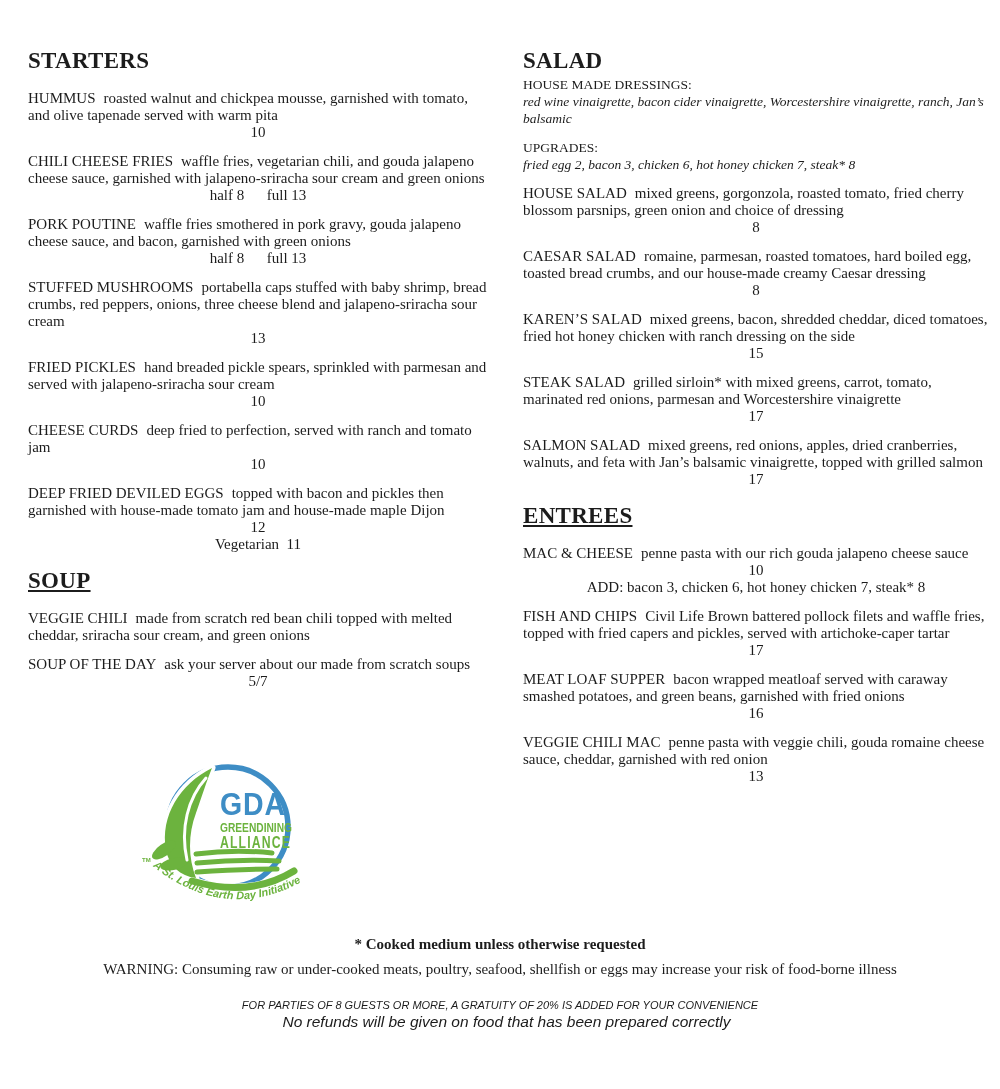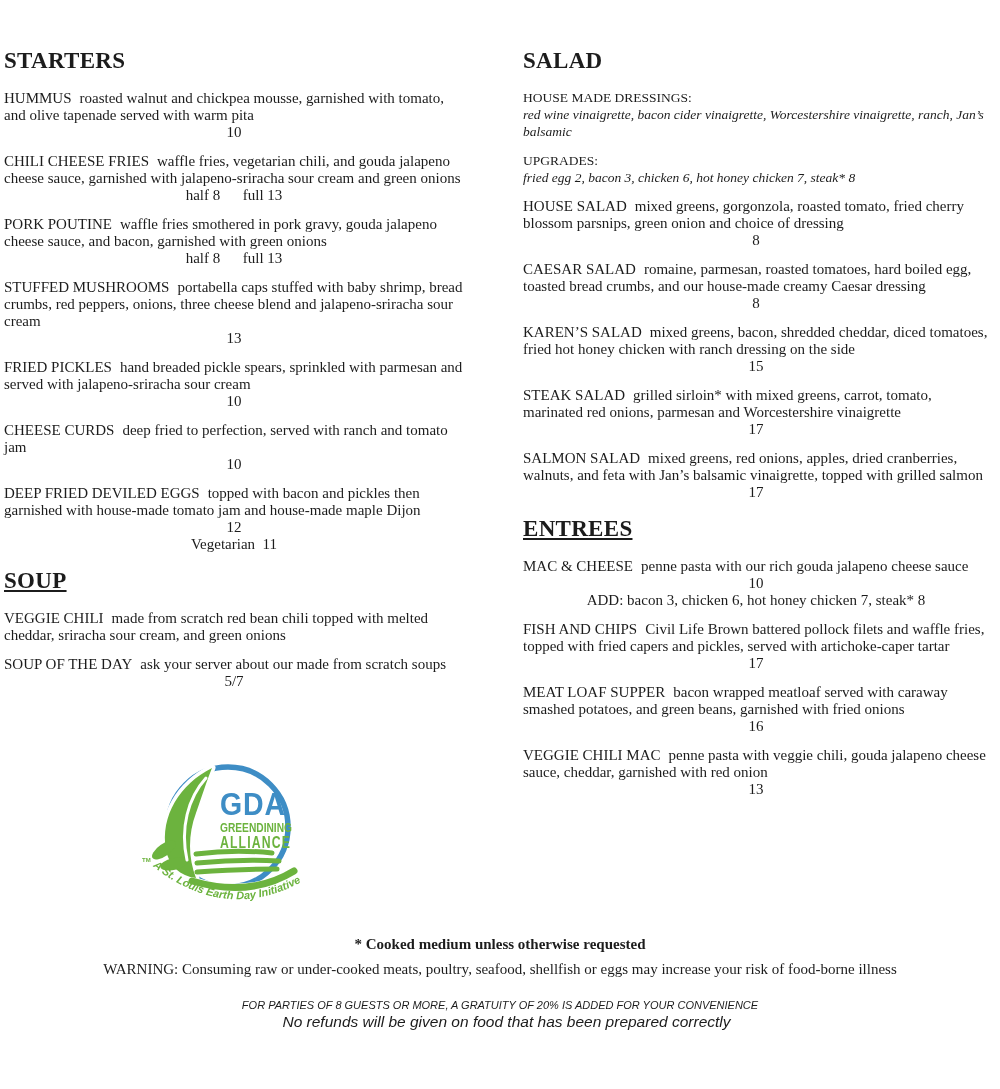--- a/index.html
+++ b/index.html
@@ -1,23 +1,23 @@
 <!DOCTYPE html>
 <html><head>
 <meta charset="utf-8">
 <style>
   html,body{margin:0;padding:0;background:#fff;}
   .page{position:relative;width:1000px;height:1089px;background:#fff;overflow:hidden;
         font-family:"Liberation Serif", serif;color:#1c1c1c;}
   .col{position:absolute;top:48px;}
-  .col-left{left:4px;width:460px;}
+  .col-left{left:28px;width:460px;}
   .col-right{left:523px;width:466px;}
   .section-title{font-size:23px;font-weight:bold;line-height:26px;margin:0 0 16px 0;letter-spacing:.3px;}
   .section + .section .section-title{margin-top:15px;text-decoration:underline;}
-  .section.has-intro .section-title{margin-bottom:15px;}
+  .section.has-intro .section-title{margin-bottom:2px;}
   .intro-block{margin-bottom:8px;}
   .intro-entry{margin-bottom:12px;}
   .intro-label{font-size:13.5px;line-height:17px;}
   .intro-text{font-size:13.5px;line-height:17px;font-style:italic;}
   .item{margin-bottom:12px;font-size:15px;line-height:17px;}
   .item-text{margin:0;}
   .item-name{margin-right:8px;}
   .price-line{text-align:center;white-space:pre-wrap;line-height:17px;}
   .logo-wrap{position:absolute;left:140px;top:758px;width:210px;height:170px;}
   .footer{position:absolute;left:0;top:936px;width:1000px;text-align:center;}
@@ -179,21 +179,21 @@
   </div>
 
   <div class="item">
     <p class="item-text"><span class="item-name">MEAT LOAF SUPPER</span><span class="item-desc">bacon wrapped meatloaf served with caraway smashed potatoes, and green beans,  garnished with fried onions</span></p>
     <div class="item-prices">
               <div class="price-line">16</div>
             </div>
   </div>
 
   <div class="item">
-    <p class="item-text"><span class="item-name">VEGGIE CHILI MAC</span><span class="item-desc">penne pasta with veggie chili, gouda jalapeno cheese sauce, cheddar, garnished with red onion</span></p>
+    <p class="item-text"><span class="item-name">VEGGIE CHILI MAC</span><span class="item-desc">penne pasta with veggie chili, gouda romaine cheese sauce, cheddar, garnished with red onion</span></p>
     <div class="item-prices">
               <div class="price-line">13</div>
             </div>
   </div>
 </div>
   </div>
 </div>
 
   <div class="logo-wrap">
     <svg viewBox="0 0 210 170" width="210" height="170">

